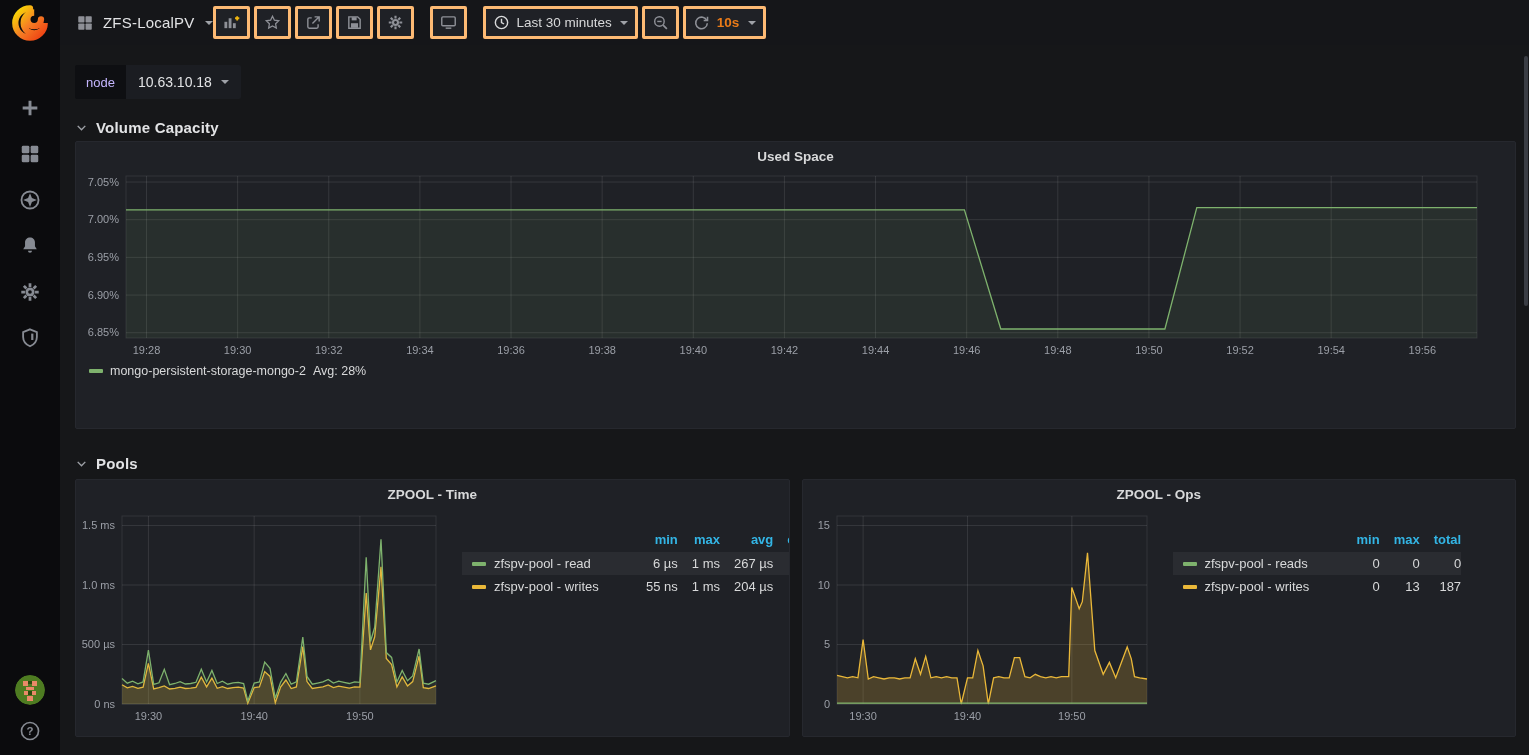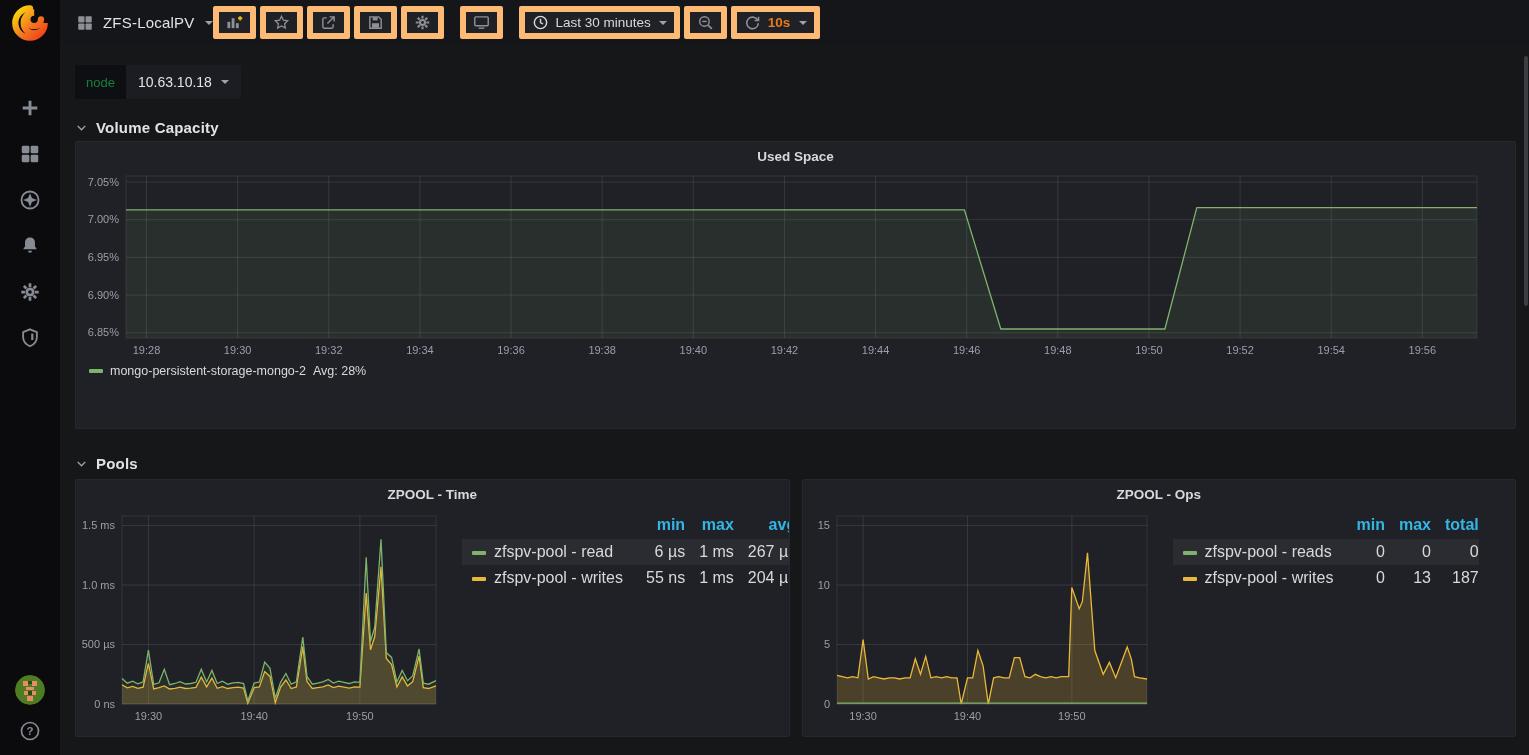--- a/index.html
+++ b/index.html
@@ -17,34 +17,34 @@
   .avatar { width:30px; height:30px; border-radius:50%; overflow:hidden; cursor:pointer; }
 
   
   .main { flex:1; display:flex; flex-direction:column; min-width:0; }
   .navbar { height:45px; display:flex; align-items:center; justify-content:flex-start; padding:0 12px 0 16px; background:#151619; }
   .nav-left { display:flex; align-items:center; gap:9px; cursor:pointer; }
   .nav-left .dash-ico { color:#8e9097; width:18px; height:18px; }
   .dash-title { font-size:15px; color:#e2e3e5; letter-spacing:.2px; }
   .caret { display:inline-block; width:0; height:0; border-left:4px solid transparent; border-right:4px solid transparent; border-top:4px solid #9fa2a8; margin-left:2px; }
   .nav-right { display:flex; align-items:center; }
-  .tb-btn { height:33px; min-width:33px; background:#1f2126; border:6px solid #fdba74; border-radius:2px; color:#8e9097;
+  .tb-btn { height:33px; min-width:33px; background:#1f2126; border:3px solid #fdba74; border-radius:2px; color:#8e9097;
     display:flex; align-items:center; justify-content:center; margin-left:4px; cursor:pointer; padding:0 7px; }
   .tb-btn svg { width:17px; height:17px; }
   .tb-btn.first { margin-left:0; }
   .gap { width:12px; }
   .time-btn { gap:6px; font-size:13.5px; color:#d8d9da; }
   .refresh-btn { gap:7px; }
   .refresh-label { color:#eb7b18; font-size:13.5px; font-weight:700; }
 
   
   .content { flex:1; padding:0 13px 0 15px; overflow:hidden; }
   .submenu { margin-top:20px; height:34px; display:flex; }
   .var-picker { display:flex; height:34px; cursor:pointer; border-radius:2px; overflow:hidden; }
-  .var-label { background:#0e0f12; color:#15803d; font-size:13px; display:flex; align-items:center; padding:0 11px; }
+  .var-label { background:#0e0f12; color:#c4b5fd; font-size:13px; display:flex; align-items:center; padding:0 11px; }
   .var-value { background:#1b1d22; color:#e2e3e5; font-size:14px; display:flex; align-items:center; gap:7px; padding:0 12px; }
 
   .section-header { margin-top:14px; height:28px; display:flex; align-items:center; gap:8px; cursor:pointer; }
   .section-header .chev { color:#9fa2a8; width:13px; height:13px; }
   .section-header .sh-label { font-size:15px; font-weight:700; color:#e2e3e5; letter-spacing:.2px; }
   .section-header.pools { margin-top:20px; }
 
   .panel { background:#1f2126; border:1px solid #26282e; border-radius:2px; overflow:hidden; }
   .panel-title { text-align:center; font-size:13.5px; font-weight:700; color:#d8d9da; padding-top:7px; height:26px; cursor:pointer; }
   .panel-used { height:288px; }
@@ -53,21 +53,21 @@
   .swatch { display:inline-block; width:14px; height:4px; border-radius:1px; }
   .legend-name { cursor:pointer; }
   .legend-extra { color:#d8d9da; }
 
   .panel-row { margin-top:2px; display:flex; gap:12px; height:258px; }
   .panel-half { flex:1; min-width:0; }
   .panel-body { display:flex; height:224px; }
   .panel-body .chart { width:368px; height:224px; flex-shrink:0; }
   .panel-half:last-child .panel-body .chart { width:352px; }
 
-  .lt { display:table; margin:6px 0 0 18px; font-size:16px; border-collapse:collapse; }
+  .lt { display:table; margin:22px 0 0 18px; font-size:13px; border-collapse:collapse; }
   .lt-row { display:table-row; }
   .lt-row.stripe .lt-cell { background:rgba(255,255,255,0.05); }
   .lt-cell { display:table-cell; padding:4px 0 4px 14px; vertical-align:middle; white-space:nowrap; }
   .lt-cell.name { padding-left:10px; min-width:170px; }
   .lt-cell.num { text-align:right; }
   .lt-cell.head { color:#33b5e5; font-weight:700; padding-bottom:5px; }
   .lt-cell.cliphead { text-align:left; overflow:hidden; max-width:40px; }
   .lt .swatch { margin-right:8px; position:relative; top:-2px; }
 
   .scroll-thumb { position:absolute; right:1px; top:56px; width:4px; height:250px; background:#3a3d44; border-radius:2px; cursor:pointer; }

